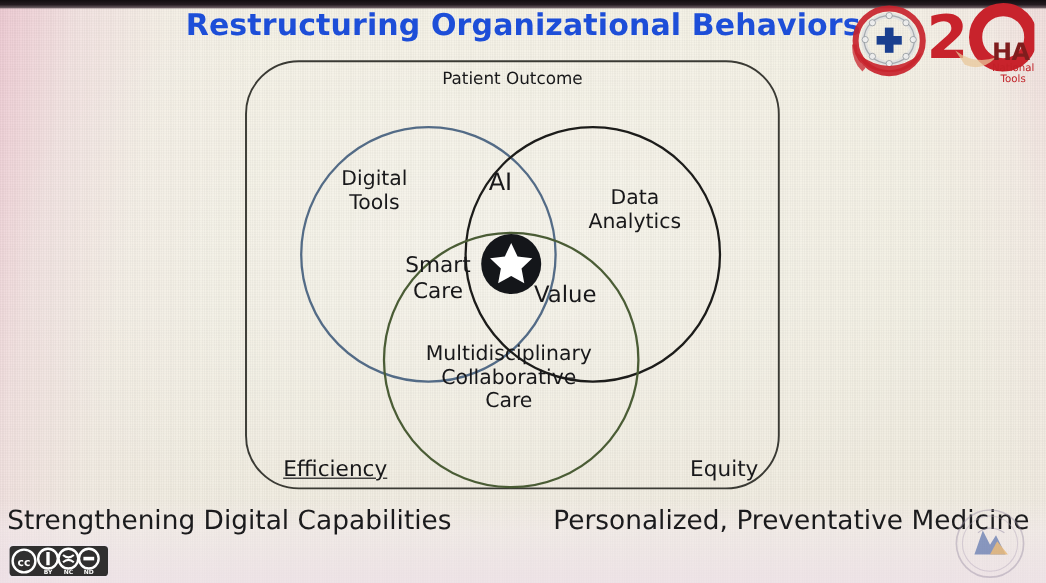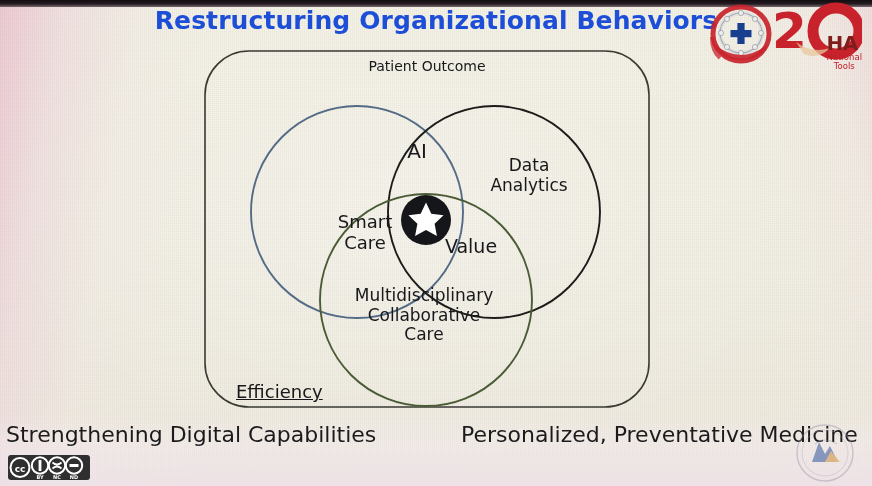--- a/index.html
+++ b/index.html
@@ -241,37 +241,40 @@
       <circle cx="224" cy="252" r="106" fill="none" stroke="#4a5c35" stroke-width="1.9"></circle>
 
       <g>
         <circle cx="224" cy="172" r="25" fill="#14161a"></circle>
         <path fill="#ffffff" d="M224 154.5 l5.3 11.2 12.3 1.6 -9.0 8.5 2.3 12.2 -10.9 -5.9 -10.9 5.9 2.3 -12.2 -9.0 -8.5 12.3 -1.6 z"></path>
       </g>
     </svg>
 
     <div class="lbl lbl-outcome">Patient Outcome</div>
 
+    <div class="lbl lbl-digital">Digital
+Tools</div>
 
     <div class="lbl lbl-ai">AI</div>
 
     <div class="lbl lbl-data">Data
 Analytics</div>
 
     <div class="lbl lbl-smart">Smart
 Care</div>
 
     <div class="lbl lbl-value">Value</div>
 
     <div class="lbl lbl-multi">Multidisciplinary
 Collaborative
 Care</div>
 
     <div class="lbl lbl-eff">Efficiency</div>
 
+    <div class="lbl lbl-equity">Equity</div>
   </div>
 
   <div class="caption caption-right">Personalized, Preventative Medicine</div>
 
   <div class="caption caption-left">Strengthening Digital Capabilities</div>
 
   <svg class="cc-badge" viewBox="0 0 84 29">
     <rect x="0" y="0" width="84" height="29" fill="#ece6ec" opacity=".55"></rect>
     <rect x="1" y="2" width="82" height="25" rx="3" fill="#1b1b1b" opacity=".9"></rect>
     <circle cx="13" cy="14.5" r="9.5" fill="none" stroke="#ffffff" stroke-width="2"></circle>

